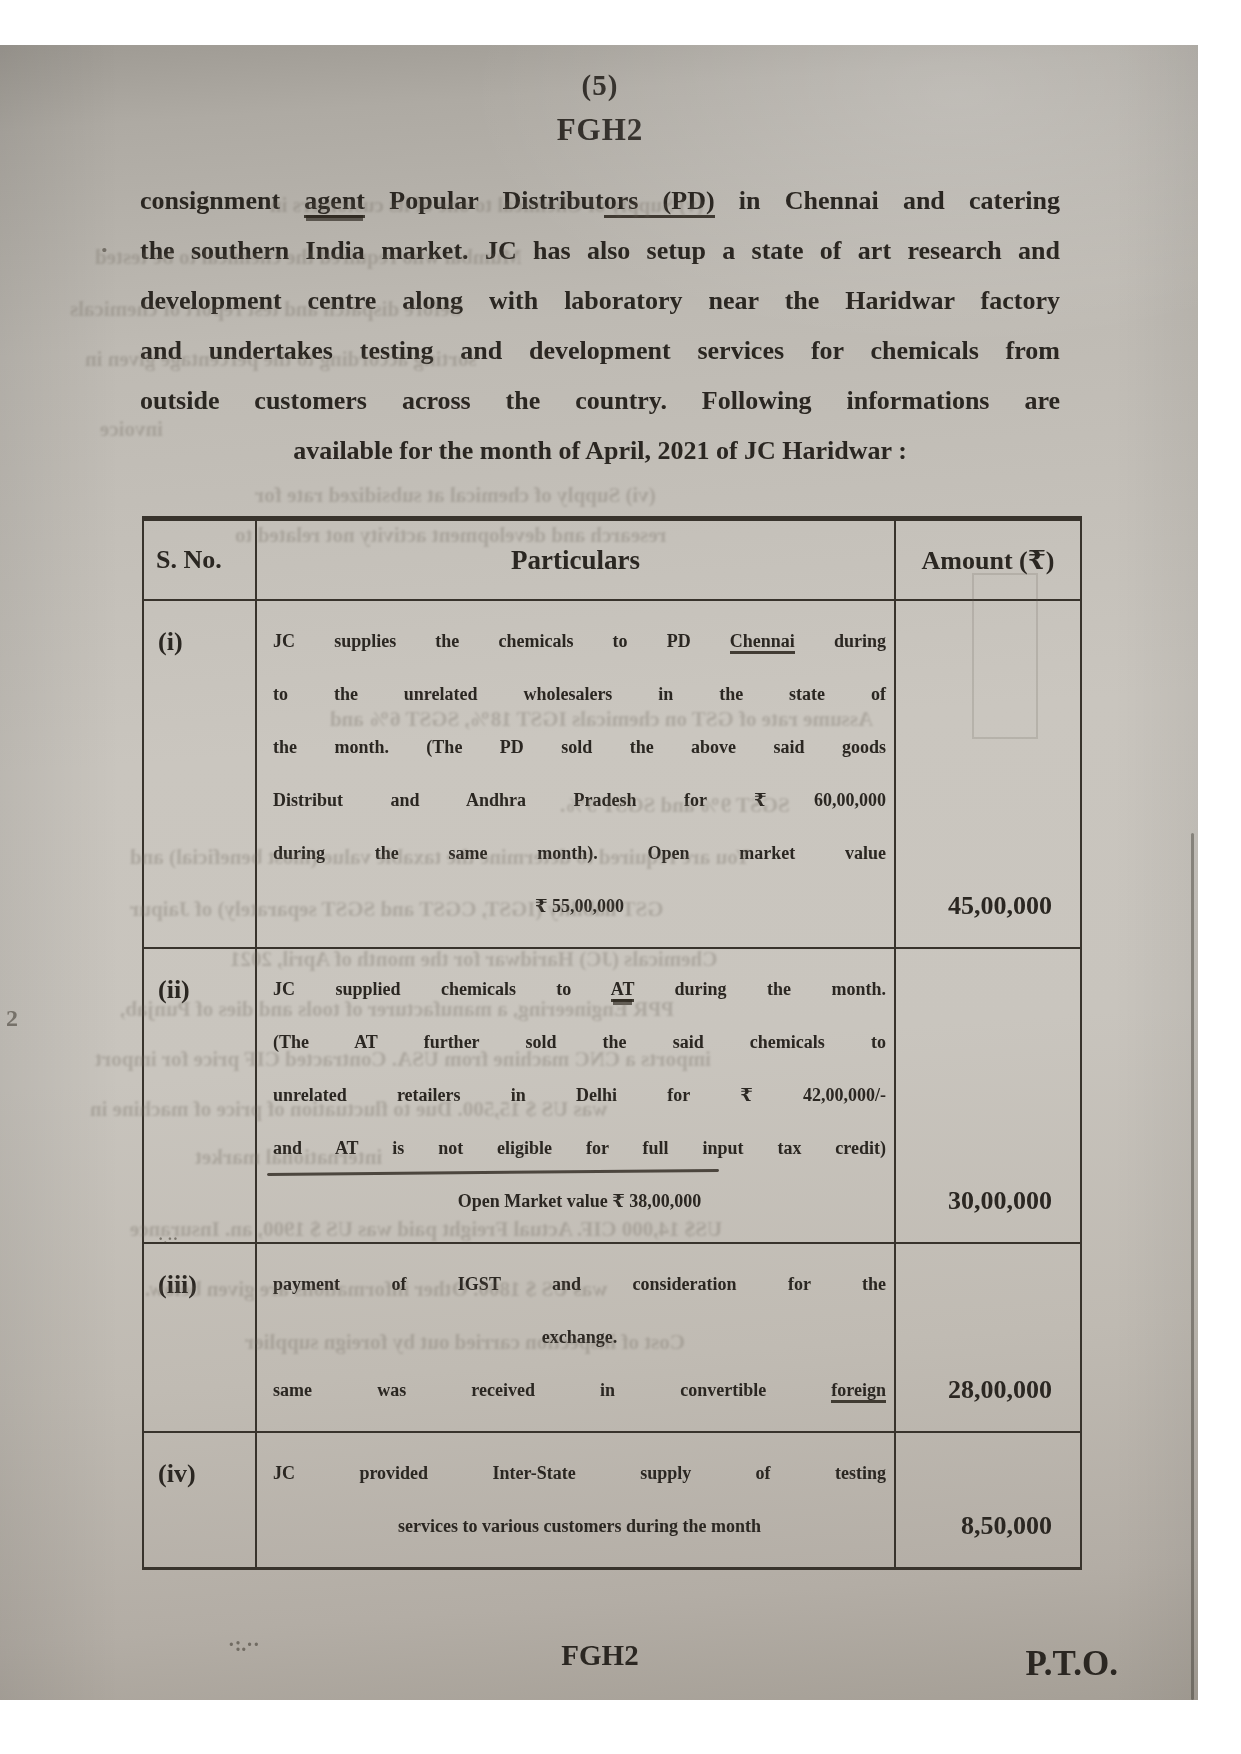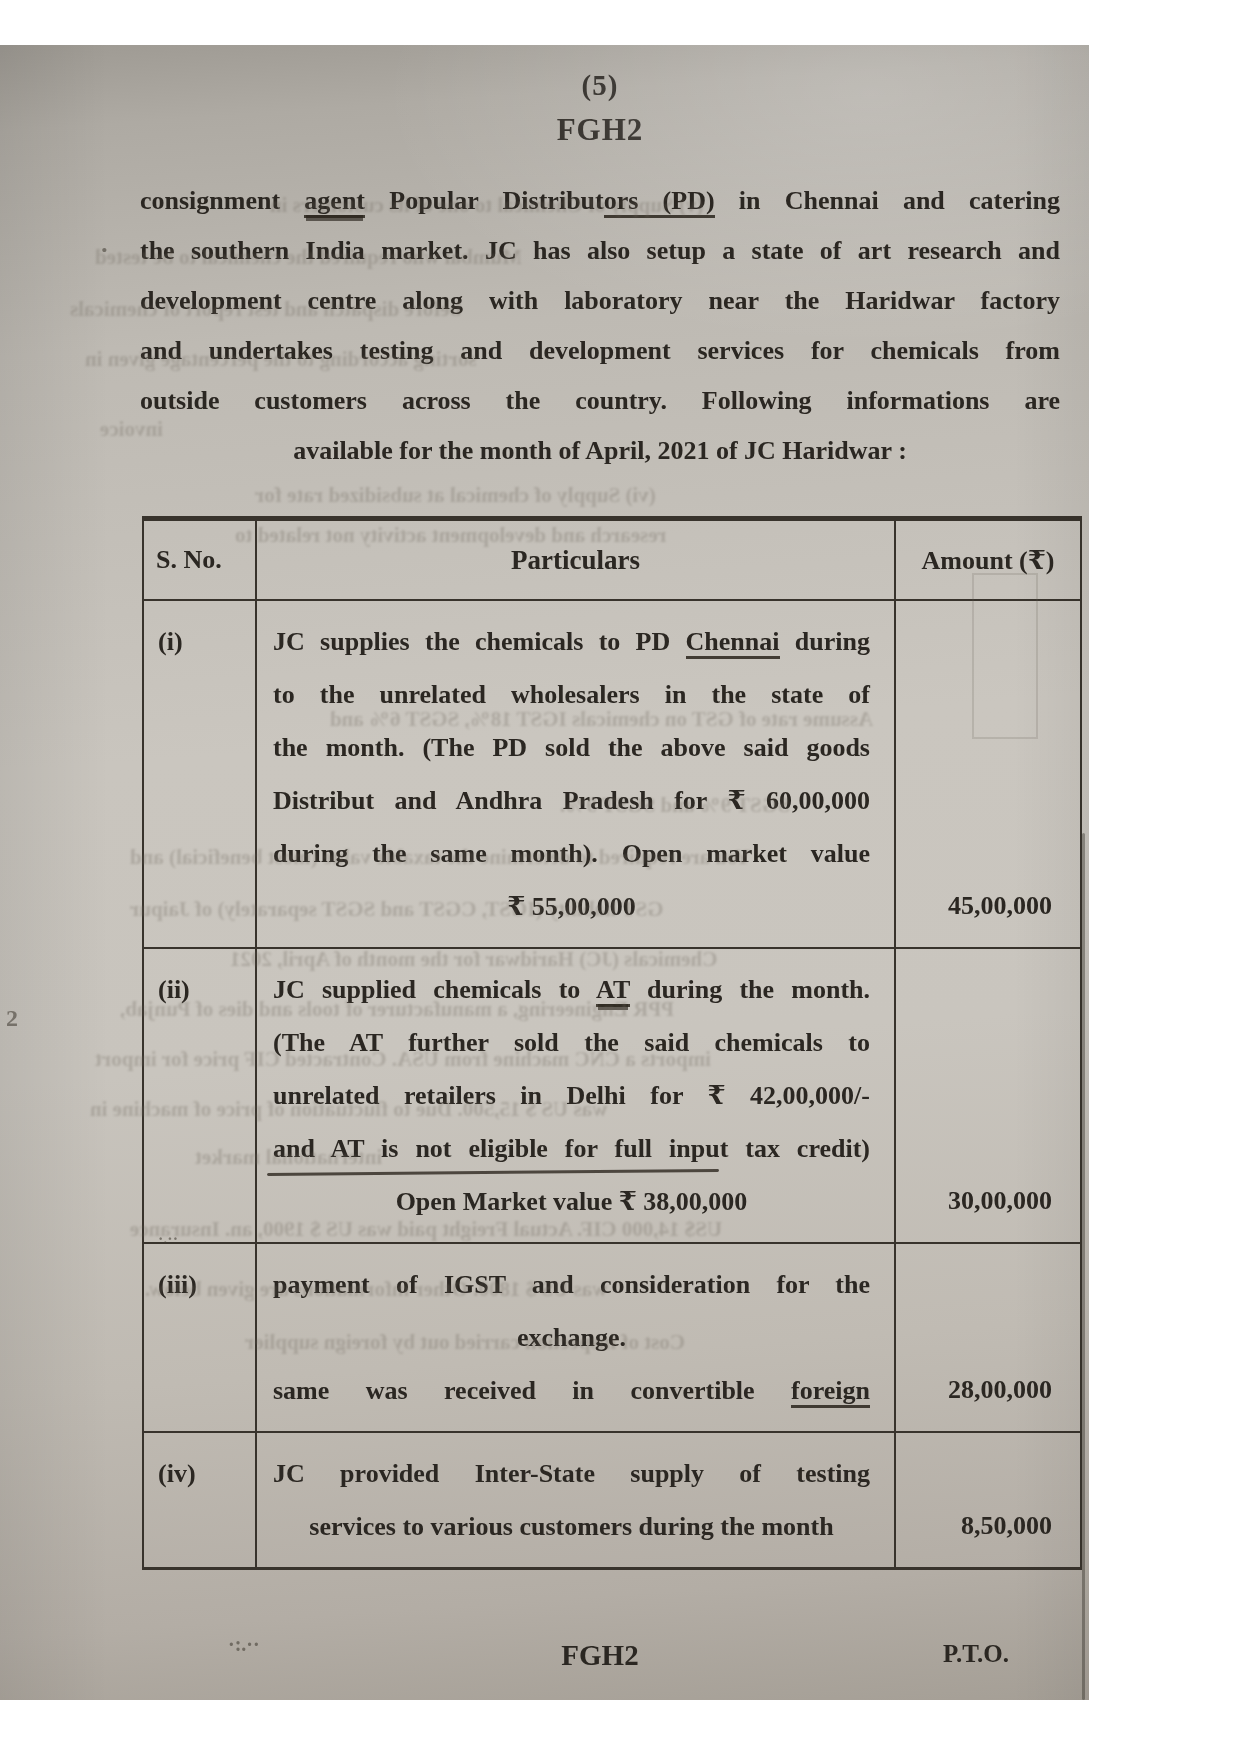--- a/index.html
+++ b/index.html
@@ -1,20 +1,20 @@
 <!DOCTYPE html>
 <html><head>
 <meta charset="utf-8">
 <style>
   html,body{margin:0;padding:0;background:#ffffff;}
   body{width:1241px;height:1754px;position:relative;overflow:hidden;
        font-family:"Liberation Serif","DejaVu Serif",serif;}
 
   
-  .photo{position:absolute;left:0;top:45px;width:1089px;height:1655px;overflow:hidden;
+  .photo{position:absolute;left:0;top:45px;width:1198px;height:1655px;overflow:hidden;
     color:#2b2722;
     background:linear-gradient(176deg,#9e9a93 0%,#aeaaa3 5%,#bebab3 18%,#c9c5be 42%,
                #c8c4bd 60%,#bfbab2 78%,#b3ada5 92%,#a59f96 100%);}
   .photo-light{position:absolute;inset:0;pointer-events:none;
     background:radial-gradient(ellipse 700px 360px at 80% 3%,rgba(255,255,255,0.20),rgba(255,255,255,0) 70%),
                linear-gradient(90deg,rgba(0,0,0,0.07),rgba(0,0,0,0) 10%,rgba(0,0,0,0) 93%,rgba(0,0,0,0.05) 100%);}
   .paper-edge{position:absolute;right:4px;top:788px;width:3px;height:867px;
     background:rgba(40,36,30,0.38);border-radius:2px;}
 
   .pageno{width:1200px;margin:24px 0 0 0;text-align:center;
@@ -36,33 +36,33 @@
 
   
   .tbl{margin:40px 0 0 142px;width:940px;
     border:2px solid #38332c;border-top-width:5px;border-bottom-width:3px;
     box-sizing:border-box;background:rgba(255,255,255,0.02);}
   .trow{display:grid;grid-template-columns:113px 639px 1fr;border-top:2px solid #38332c;}
   .trow.head{border-top:none;height:78px;}
   .c{box-sizing:border-box;}
   .c-sno{border-right:2px solid #38332c;padding:14px 0 0 14px;
     font-size:26px;font-weight:bold;line-height:53px;}
-  .c-part{border-right:2px solid #38332c;padding:14px 24px 14px 16px;
-    font-size:26px;font-weight:bold;}
+  .c-part{border-right:2px solid #38332c;padding:14px 8px 14px 16px;
+    font-size:18px;font-weight:bold;}
   .c-part .tline{height:53px;line-height:53px;}
   .c-amt{display:flex;align-items:flex-end;justify-content:flex-end;
     padding:0 28px 16px 0;font-size:26px;font-weight:bold;line-height:51px;}
   .head .c-sno{display:flex;align-items:center;padding:0 0 0 12px;line-height:normal;font-size:26px;}
   .head .c-part{display:flex;align-items:center;justify-content:center;font-size:27px;padding:0;}
   .head .c-amt{align-items:center;justify-content:center;padding:0;font-size:26px;}
 
   
   .f-code{position:absolute;left:0;bottom:28px;width:1200px;text-align:center;
     font-size:29px;font-weight:bold;}
-  .f-pto{position:absolute;right:80px;bottom:32px;font-size:25px;font-weight:bold;}
+  .f-pto{position:absolute;right:80px;bottom:16px;font-size:35px;font-weight:bold;}
 
   
   .bleed{position:absolute;transform:scaleX(-1);white-space:nowrap;
     font-weight:bold;color:#6d665c;opacity:0.30;filter:blur(1.1px);pointer-events:none;}
   .artifact{position:absolute;color:rgba(60,54,46,0.55);font-weight:bold;pointer-events:none;}
   .bleed-box{position:absolute;left:972px;top:528px;width:62px;height:162px;
     border:2px solid rgba(95,89,80,0.18);pointer-events:none;}
 
   .band{position:absolute;left:0;width:1241px;background:#ffffff;}
   .band-top{top:0;height:45px;}

